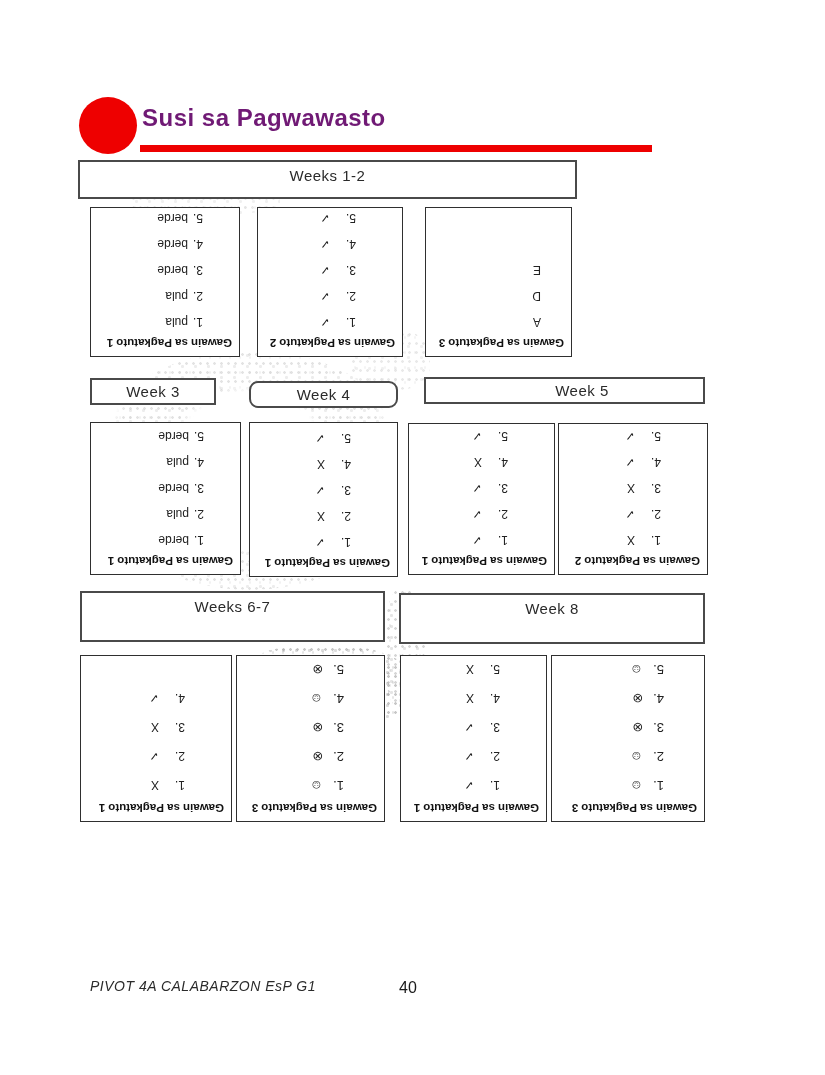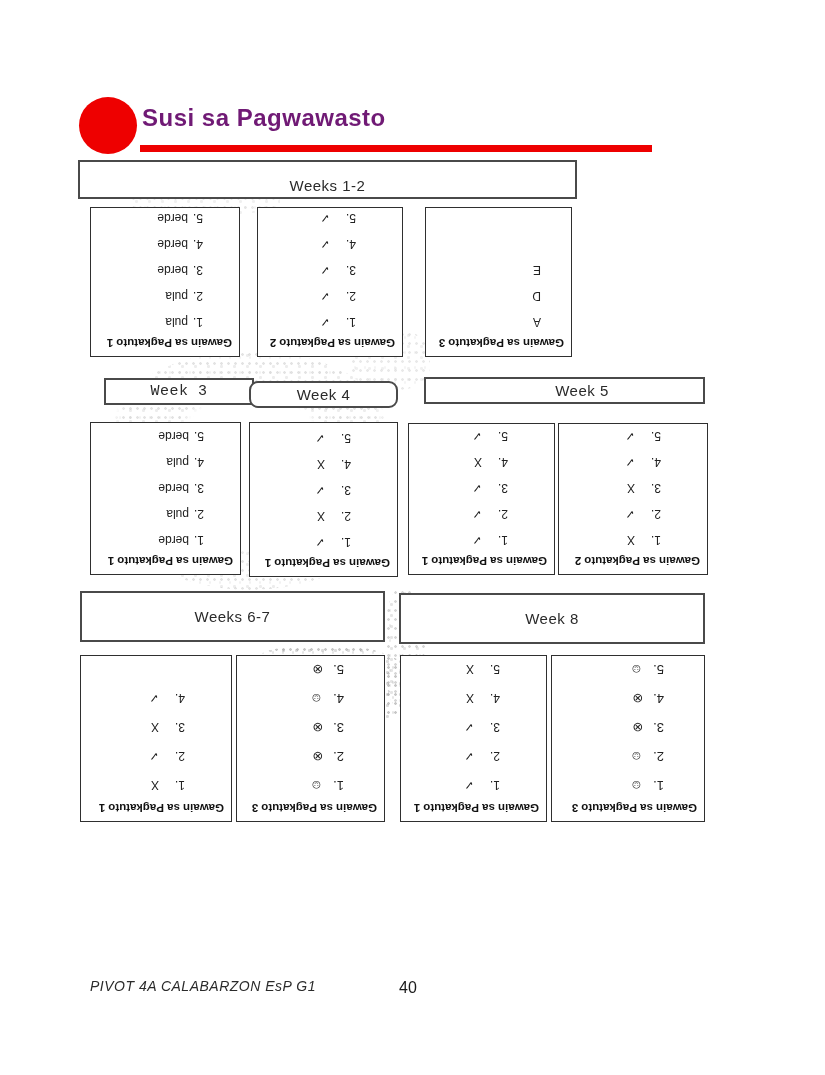--- a/index.html
+++ b/index.html
@@ -10,21 +10,21 @@
   
   #red-circle{position:absolute;left:79px;top:97px;width:58px;height:57px;border-radius:50%;}
   #page-title{position:absolute;left:142px;top:104px;font-size:24px;font-weight:700;letter-spacing:.5px;color:#701a75;}
   #red-bar{position:absolute;left:140px;top:145px;width:512px;height:7px;}
   
   .week-hdr{
     position:absolute;border:2px solid #4a4a4a;background:#fff;
     display:flex;justify-content:center;align-items:flex-start;
     font-size:15px;color:#2a2a2a;letter-spacing:.5px;box-sizing:border-box;
   }
-  .week-hdr span{padding-top:15px;}
+  .week-hdr span{padding-top:5px;}
   
   .abox{
     position:absolute;border:1.6px solid #2f2f2f;background:#fff;box-sizing:border-box;
   }
   .flip{width:100%;height:100%;transform:rotate(180deg);display:flex;flex-direction:column;}
   .btitle{font-size:11.5px;font-weight:700;color:#111;padding:7px 6px 2px 7px;white-space:nowrap;}
   .items{display:flex;flex-direction:column;}
   .item{display:flex;align-items:center;height:26px;font-size:12px;color:#222;}
   .item .n{white-space:pre;}
   .t-word  .item{padding-left:36px;gap:5px;}
@@ -136,21 +136,21 @@
         <div class="item">
             <span class="a">D</span>
           </div>
         <div class="item">
             <span class="a">E</span>
           </div>
       </div>
     </div>
   </div>
 
-  <div class="week-hdr" style="left:104px;top:378px;width:150px;height:27px;font-family:Liberation Mono, monospace;">
+  <div class="week-hdr" style="left:90px;top:378px;width:126px;height:27px;">
     <span style="padding-top:3px;">Week 3</span>
   </div>
   <div class="week-hdr" style="left:249px;top:381px;width:149px;height:27px;border-radius:9px;">
     <span style="padding-top:3px;">Week 4</span>
   </div>
   <div class="week-hdr" style="left:424px;top:377px;width:281px;height:27px;">
     <span style="padding-top:3px;margin-left:35px;">Week 5</span>
   </div>
 
   <div class="abox t-word" style="left:90px;top:422px;width:151px;height:153px;">

